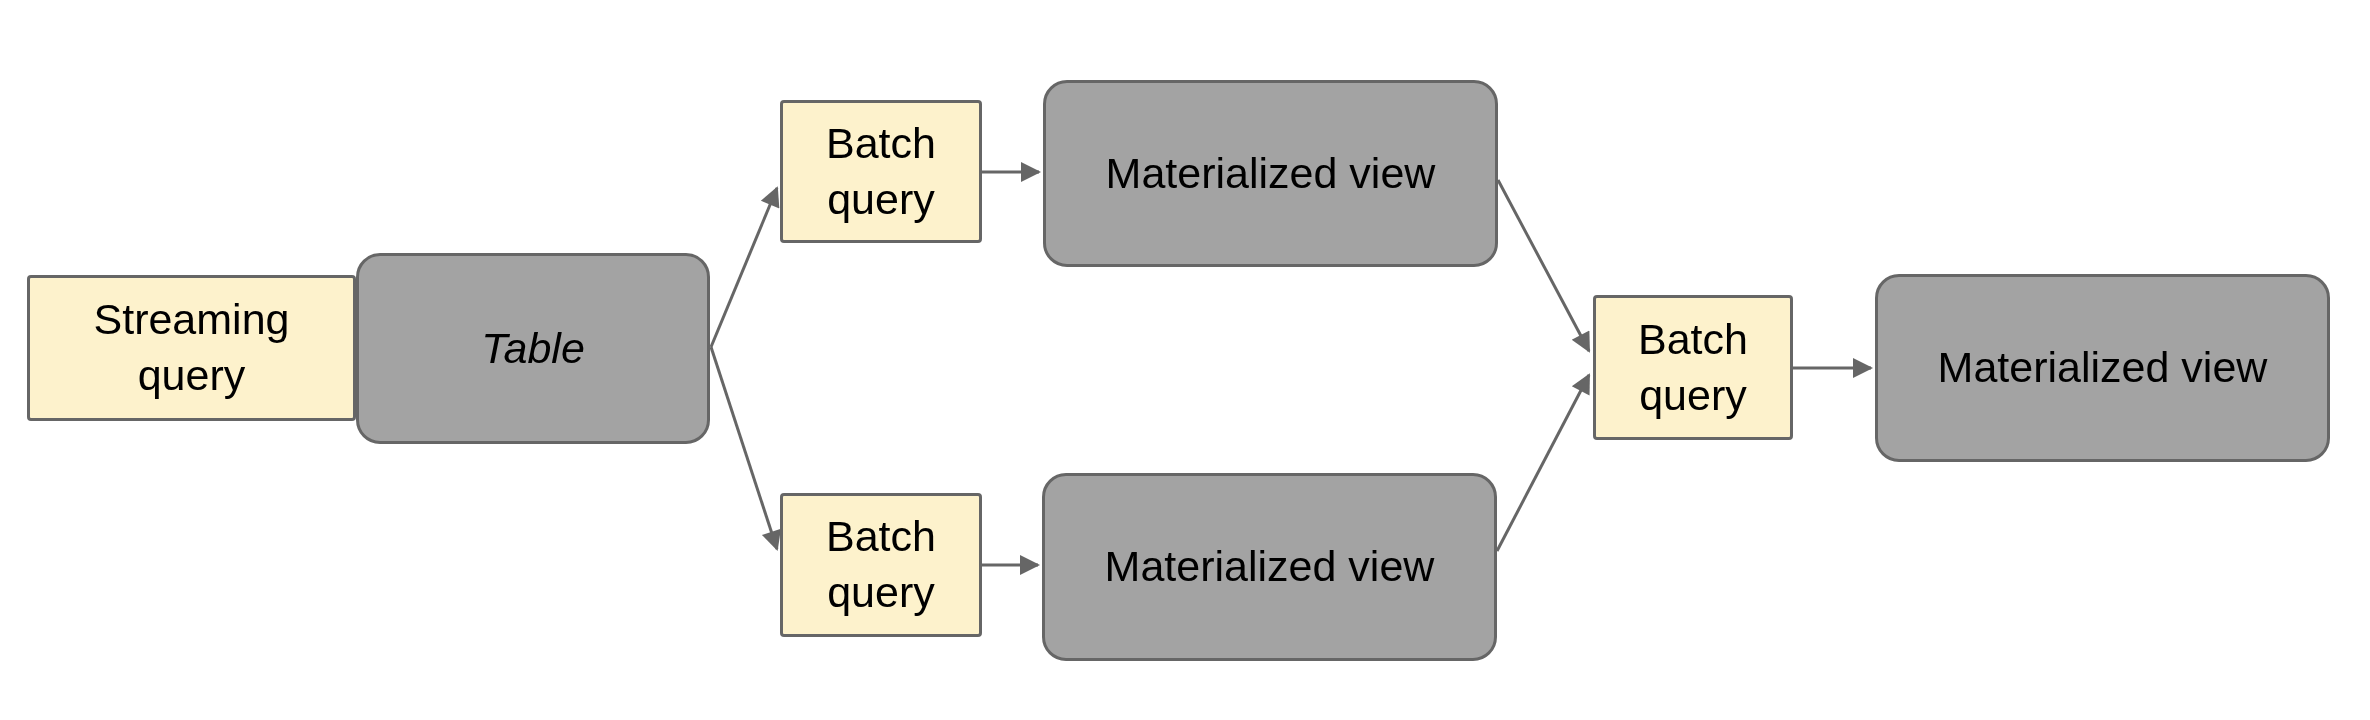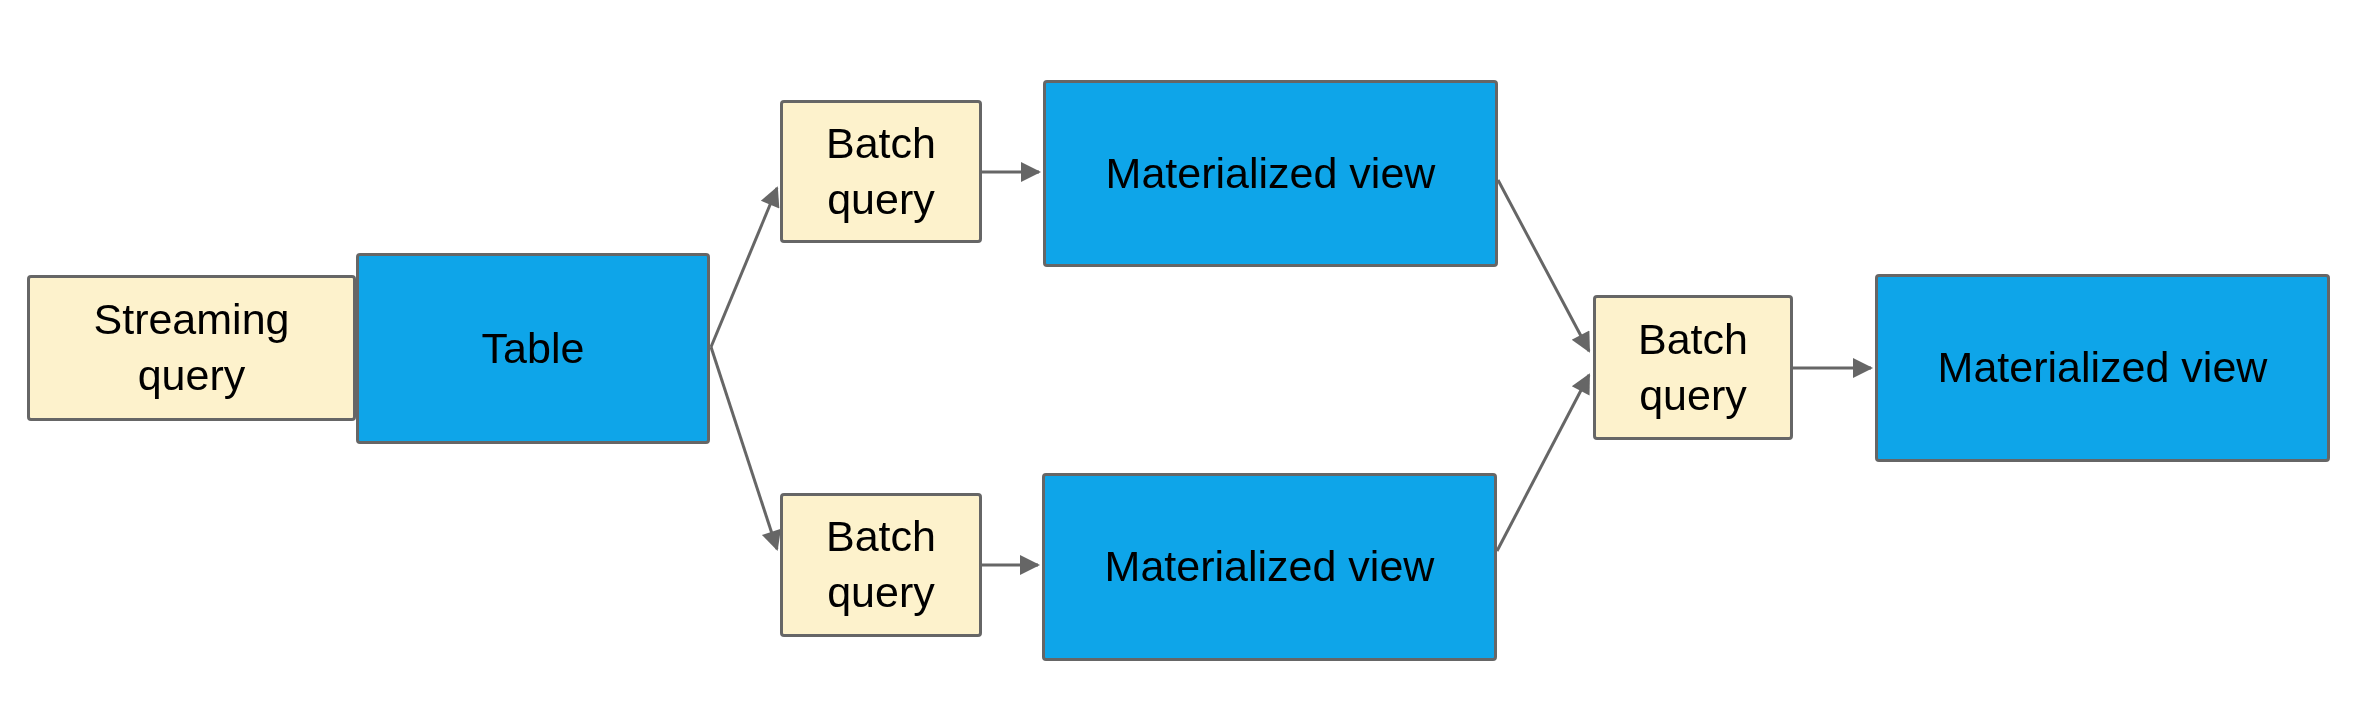--- a/index.html
+++ b/index.html
@@ -33,30 +33,30 @@
     font-size: 43px;
     line-height: 1.3;
     color: #000000;
     border: 3px solid #666666;
   }
   .node.query {
     background: #fdf2cc;
     border-radius: 4px;
   }
   .node.view {
-    background: #0ea5e9;
-    border-radius: 4px;
+    background: #a3a3a3;
+    border-radius: 24px;
   }
   .node .label {
     padding: 0 12px;
     word-break: normal;
   }
   
   #n-streaming   { left: 27px;   top: 275px; width: 329px; height: 146px; }
-  #n-table       { left: 356px;  top: 253px; width: 354px; height: 191px; }
+  #n-table       { left: 356px;  top: 253px; width: 354px; height: 191px; font-style: italic; }
   #n-batch-top   { left: 780px;  top: 100px; width: 202px; height: 143px; }
   #n-mv-top      { left: 1043px; top: 80px;  width: 455px; height: 187px; }
   #n-batch-bot   { left: 780px;  top: 493px; width: 202px; height: 144px; }
   #n-mv-bot      { left: 1042px; top: 473px; width: 455px; height: 188px; }
   #n-batch-right { left: 1593px; top: 295px; width: 200px; height: 145px; }
   #n-mv-right    { left: 1875px; top: 274px; width: 455px; height: 188px; }
 </style>
 </head>
 <body>
 

